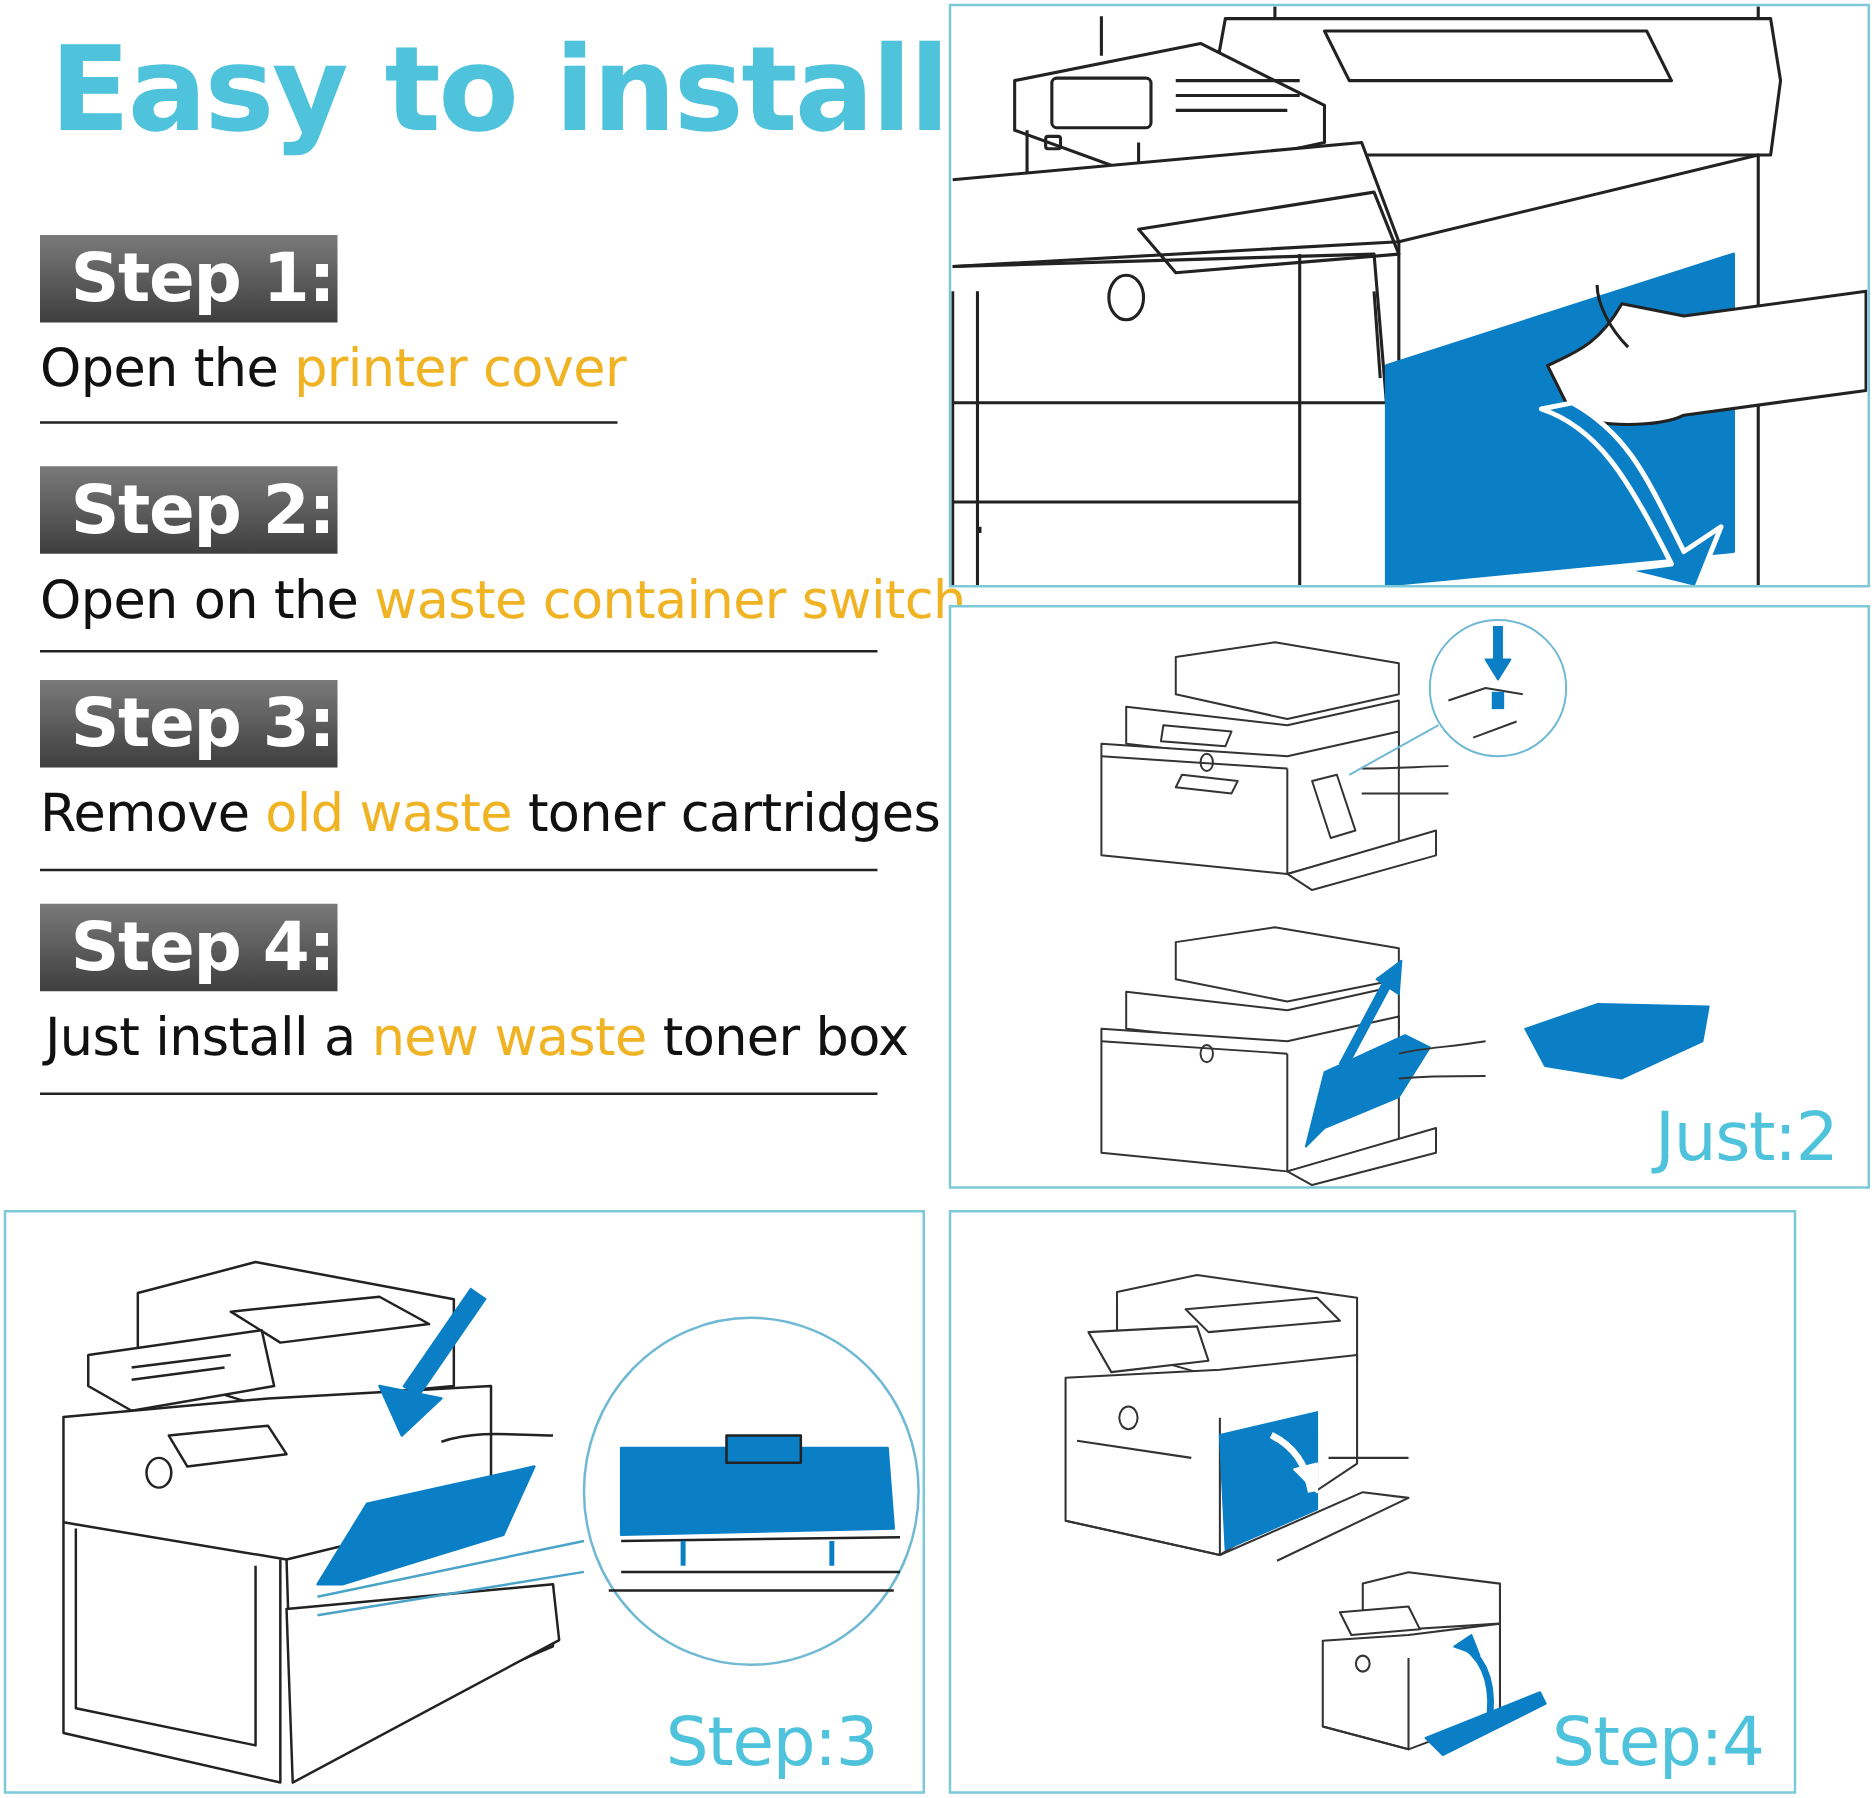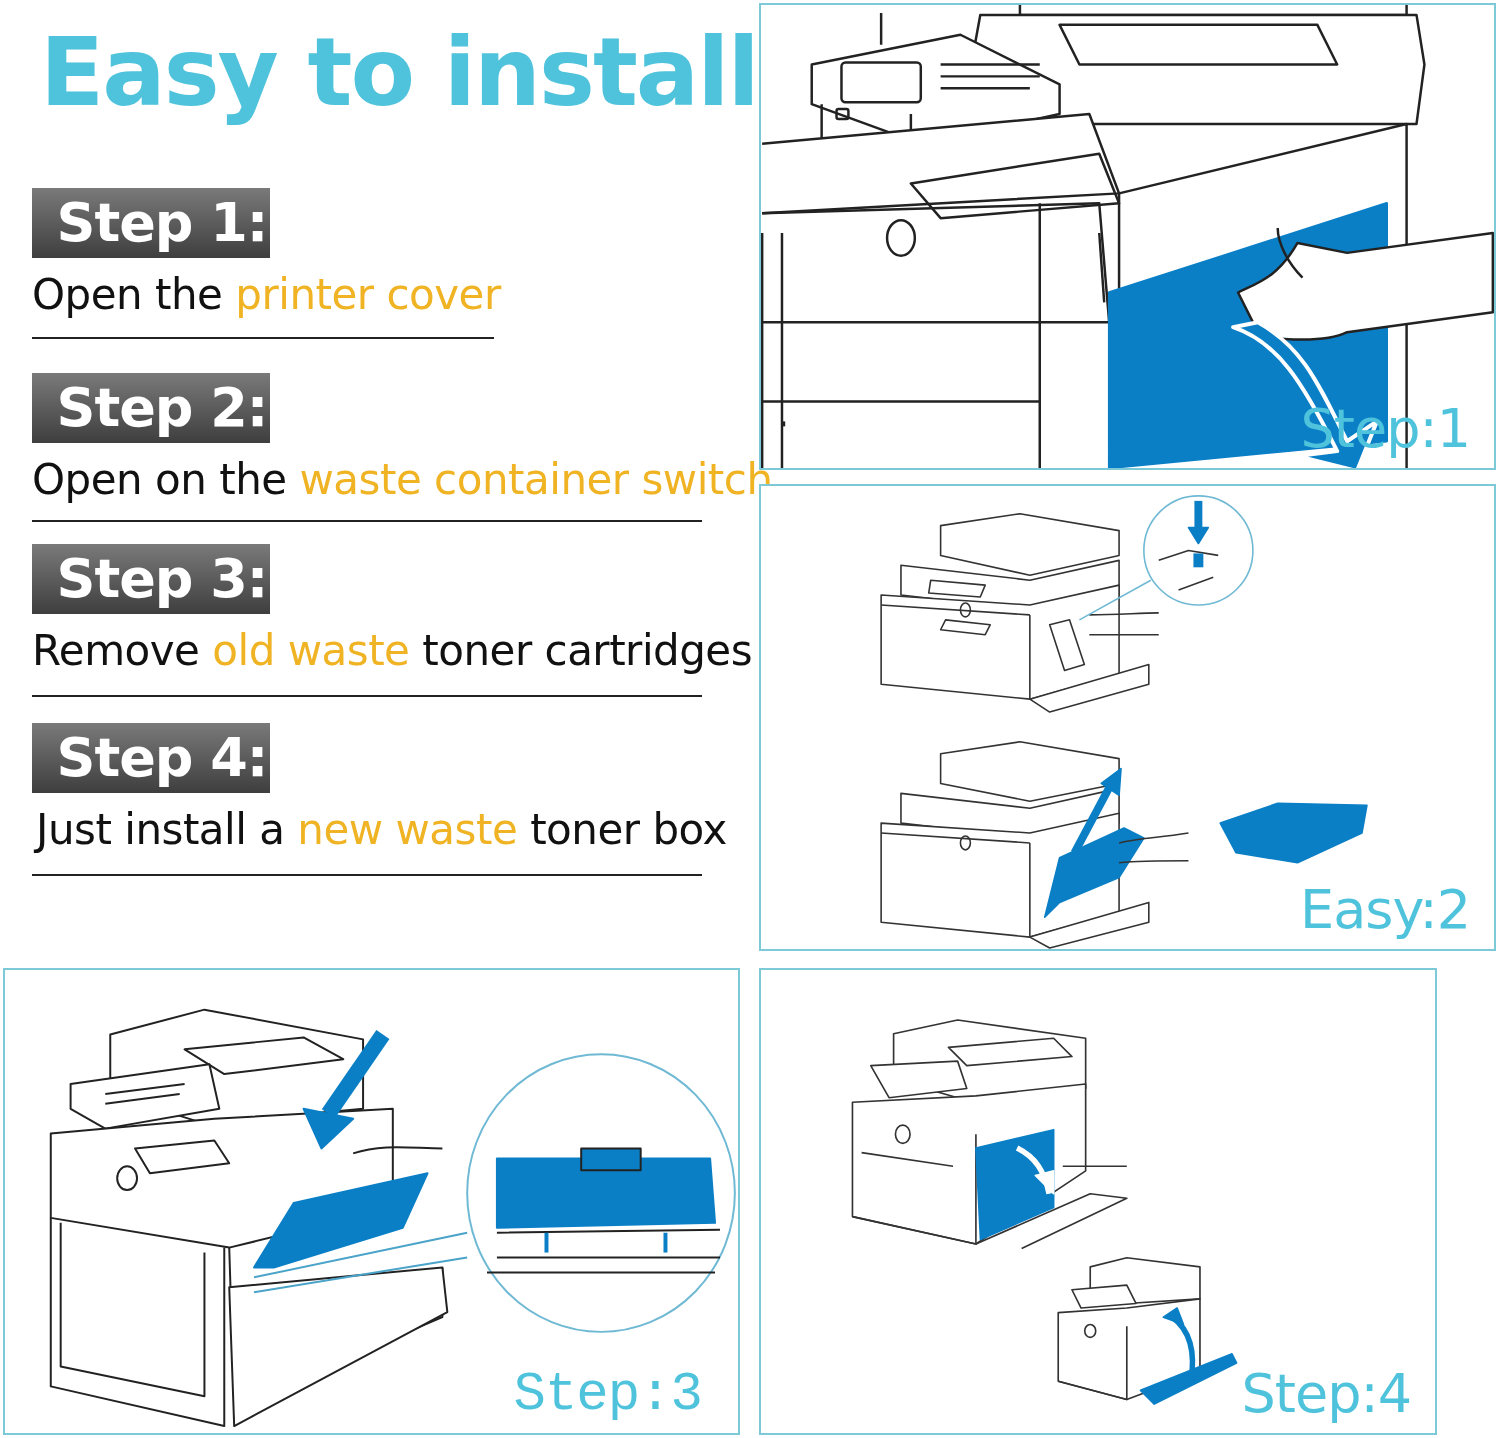--- a/index.html
+++ b/index.html
@@ -68,21 +68,20 @@
     <path d="M0 230 L0 467 M20 230 L20 467 M280 200 L280 467 M0 400 L280 400"></path>
     <path d="M360 190 L650 120 L650 467"></path>
     <path d="M340 230 L345 300"></path>
     <path d="M360 190 L360 467"></path>
     <path d="M350 290 L630 200 L630 440 L350 467 Z" fill="#0a7fc6" stroke="#0a7fc6"></path>
     <path d="M480 290 C500 280 520 275 540 240 L590 250 L737 230 L737 310 L590 330 C570 340 520 340 500 330 Z" fill="#fff"></path>
     <path d="M520 225 C520 240 530 260 545 275" stroke="#222"></path>
     <path d="M475 325 C520 340 545 380 580 450 L540 455 L600 470 L620 420 L590 440 C560 380 545 345 500 320 Z" fill="#0a7fc6" stroke="#fff" stroke-width="4"></path>
     <path d="M22 420 L22 425"></path>
   </svg>
-  <div class="label">Step:1</div>
 </div>
 
 <div class="panel" style="left:759px; top:484px; width:737px; height:467px;">
   <svg viewBox="0 0 737 467" fill="none" stroke="#333" stroke-width="1.6" stroke-linejoin="round">
 
     <path d="M180 40 L260 28 L360 45 L360 70 L270 90 L180 70 Z" fill="#fff"></path>
     <path d="M140 80 L270 95 L360 75 L360 110 L270 125 L140 110 Z" fill="#fff"></path>
     <path d="M170 95 L225 100 L220 112 L168 108 Z"></path>
     <path d="M120 110 L270 120 L360 100 L360 190 L270 215 L120 200 Z" fill="#fff"></path>
     <path d="M120 120 L270 130 M270 130 L270 215 M185 135 L230 140 L225 150 L180 145 Z"></path>
@@ -103,21 +102,21 @@
     <path d="M120 340 L270 350 L360 330 L360 430 L270 455 L120 440 Z" fill="#fff"></path>
     <path d="M120 350 L270 360 M270 360 L270 455"></path>
     <ellipse cx="205" cy="360" rx="5" ry="7"></ellipse>
     <path d="M270 455 L390 420 L390 440 L290 466 Z" fill="#fff"></path>
     <path d="M285 435 L300 375 L365 345 L385 355 L360 395 L300 420 Z" fill="#0a7fc6" stroke="#0a7fc6"></path>
     <path d="M315 370 L355 295" stroke="#0a7fc6" stroke-width="8"></path>
     <path d="M342 300 L362 285 L360 312 Z" fill="#0a7fc6" stroke="#0a7fc6"></path>
     <path d="M360 360 C380 355 400 355 430 350 M360 380 C380 378 400 378 430 378"></path>
     <path d="M462 340 L520 320 L610 322 L605 350 L540 380 L478 370 Z" fill="#0a7fc6" stroke="#0a7fc6"></path>
   </svg>
-  <div class="label">Easy:2</div>
+  <div class="label">Just:2</div>
 </div>
 
 <div class="panel" style="left:3px; top:968px; width:737px; height:467px;">
   <svg viewBox="0 0 737 467" fill="none" stroke="#222" stroke-width="2" stroke-linejoin="round">
     <path d="M105 65 L200 40 L360 70 L360 140 L200 155 L105 125 Z" fill="#fff"></path>
     <path d="M180 80 L300 68 L340 90 L220 105 Z"></path>
     <path d="M65 115 L205 95 L215 140 L100 160 L65 140 Z" fill="#fff"></path>
     <path d="M100 125 L180 115 M100 135 L175 125"></path>
     <path d="M45 165 L210 150 L390 140 L390 240 L225 280 L45 250 Z" fill="#fff"></path>
     <path d="M130 180 L210 172 L225 195 L145 205 Z"></path>
@@ -131,21 +130,21 @@
     <path d="M300 140 L318 180 L350 150 Z" fill="#0a7fc6" stroke="#0a7fc6"></path>
     <path d="M350 185 C380 175 410 180 440 180"></path>
     <path d="M250 310 L465 265 M250 325 L465 290" stroke="#4aa3c8" stroke-width="2"></path>
     <ellipse cx="600" cy="225" rx="135" ry="140" fill="#fff" stroke="#6fb9d4" stroke-width="2"></ellipse>
     <path d="M495 190 L710 190 L715 255 L495 260 Z" fill="#0a7fc6" stroke="#0a7fc6"></path>
     <rect x="580" y="180" width="60" height="22" fill="#0a7fc6" stroke="#222"></rect>
     <path d="M495 265 L720 262 M495 290 L720 290 M485 305 L715 305"></path>
     <path d="M545 265 L545 285" stroke="#0a7fc6" stroke-width="4"></path>
     <path d="M665 265 L665 285" stroke="#0a7fc6" stroke-width="4"></path>
   </svg>
-  <div class="label" style="right:36px;font-family:Liberation Mono, monospace;">Step:3</div>
+  <div class="label" style="right:36px;">Step:3</div>
 </div>
 
 <div class="panel" style="left:759px; top:968px; width:678px; height:467px;">
   <svg viewBox="0 0 737 467" fill="none" stroke="#333" stroke-width="1.8" stroke-linejoin="round">
     <path d="M145 50 L215 35 L355 55 L355 110 L215 120 L145 100 Z" fill="#fff"></path>
     <path d="M205 65 L320 55 L340 75 L225 85 Z"></path>
     <path d="M120 85 L215 80 L225 110 L140 120 Z" fill="#fff"></path>
     <path d="M100 125 L235 118 L355 105 L355 200 L235 280 L100 250 Z" fill="#fff"></path>
     <ellipse cx="155" cy="160" rx="8" ry="10"></ellipse>
     <path d="M100 250 L235 280 L235 160 M110 180 L210 195"></path>

